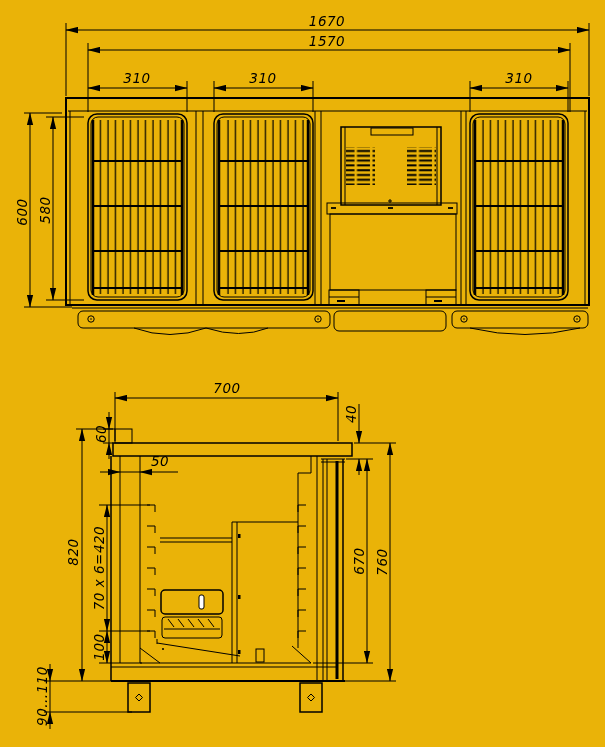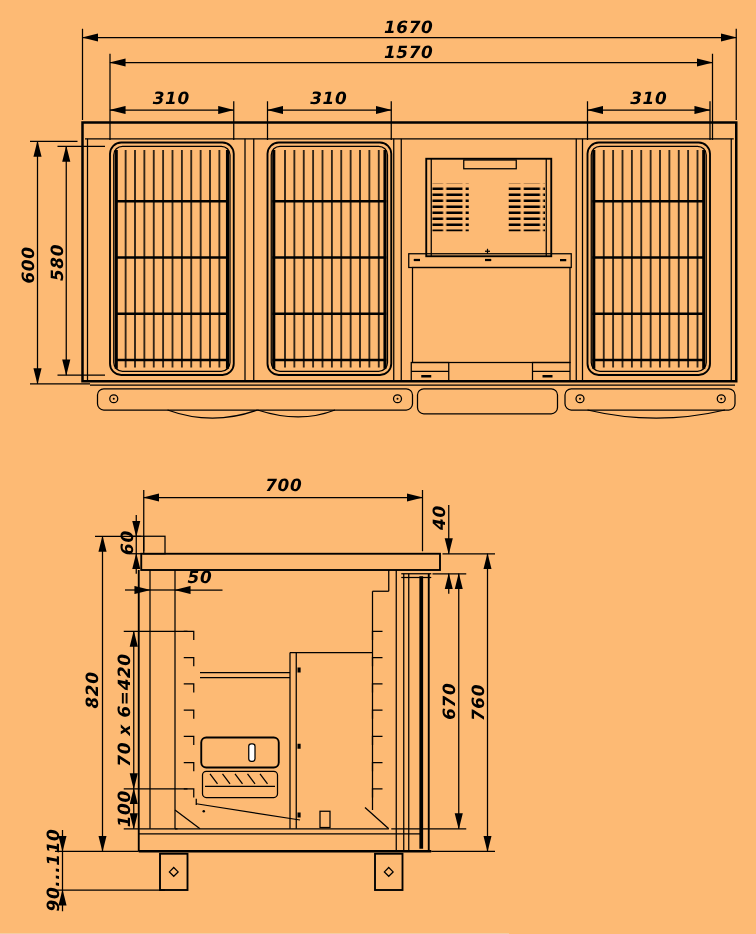--- a/index.html
+++ b/index.html
@@ -1,18 +1,18 @@
 <!DOCTYPE html>
 <html><head>
 <meta charset="utf-8">
 <style>
   html,body{margin:0;padding:0;background:#e8e8e8;}
   .canvas{
-    width:605px;height:747px;background:#fdba74;position:relative;
-    font-family:"DejaVu Sans",sans-serif;overflow:hidden;font-weight:bold;
+    width:605px;height:747px;background:#eab308;position:relative;
+    font-family:"DejaVu Sans",sans-serif;overflow:hidden;
   }
   svg{display:block}
   .dim{
     font-family:"DejaVu Sans",sans-serif;
     font-style:italic;
     font-size:13.5px;
     fill:#000;
     letter-spacing:.5px;
     text-anchor:middle;
   }

